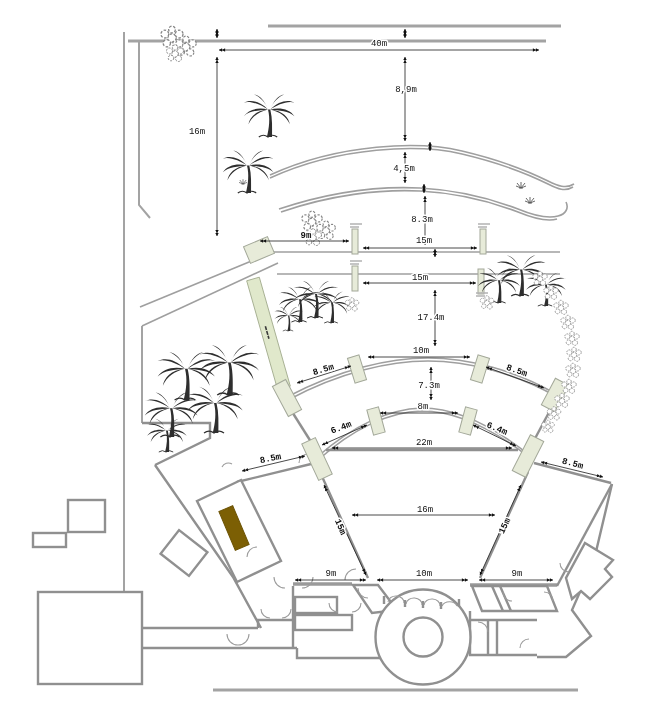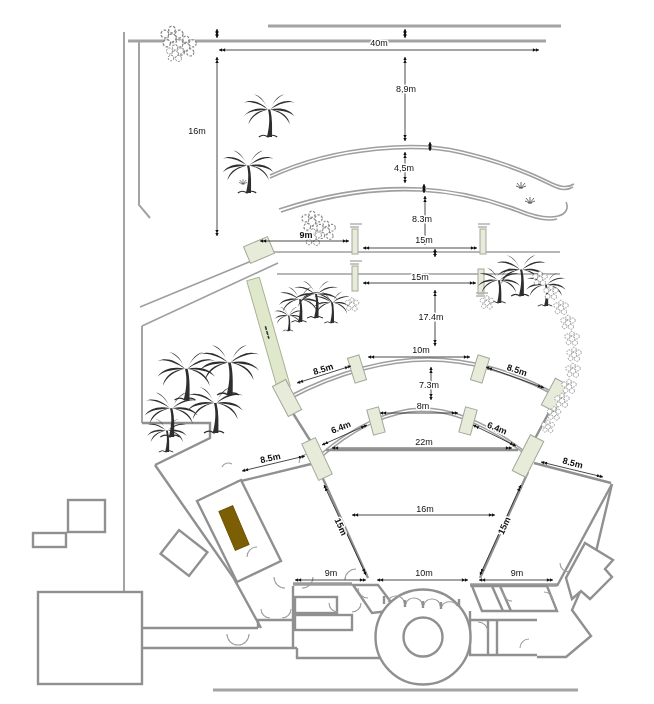--- a/index.html
+++ b/index.html
@@ -1,17 +1,17 @@
 <!DOCTYPE html>
 <html><head>
 <meta charset="utf-8">
 <style>
   html,body{margin:0;padding:0;background:#fff;}
   #stage{position:relative;width:654px;height:704px;background:#fff;overflow:hidden;
-         font-family:Liberation Sans, sans-serif;}
+         font-family:Liberation Mono, monospace;}
   svg{display:block}
   .road{stroke:#a3a3a3;stroke-width:3;fill:none;stroke-linecap:butt;}
   .road2{stroke:#a3a3a3;stroke-width:2;fill:none;}
   .wall{stroke:#909090;stroke-width:2.4;fill:none;stroke-linejoin:miter;}
   .wallw{stroke:#909090;stroke-width:2.4;fill:#ffffff;}
   .wallthick{stroke:#9a9a9a;stroke-width:3.4;fill:none;}
   .path2{stroke:#9f9f9f;stroke-width:1.6;fill:none;}
   .dim{stroke:#1c1c1c;stroke-width:0.8;fill:none;}
   .pad{fill:#e7ebd9;stroke:#a3a899;stroke-width:1;}
   .ramp{fill:#e0e8cb;stroke:#a8b194;stroke-width:1;}

